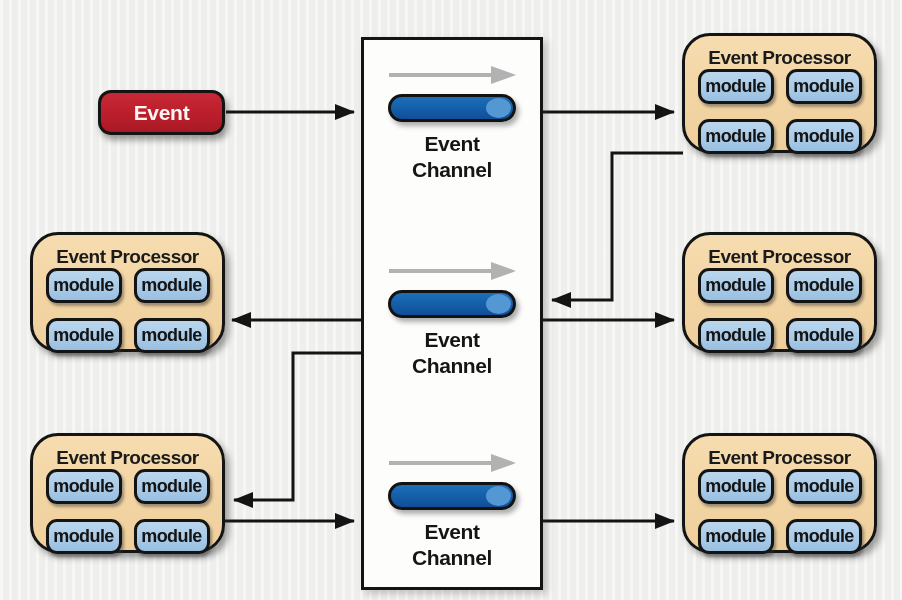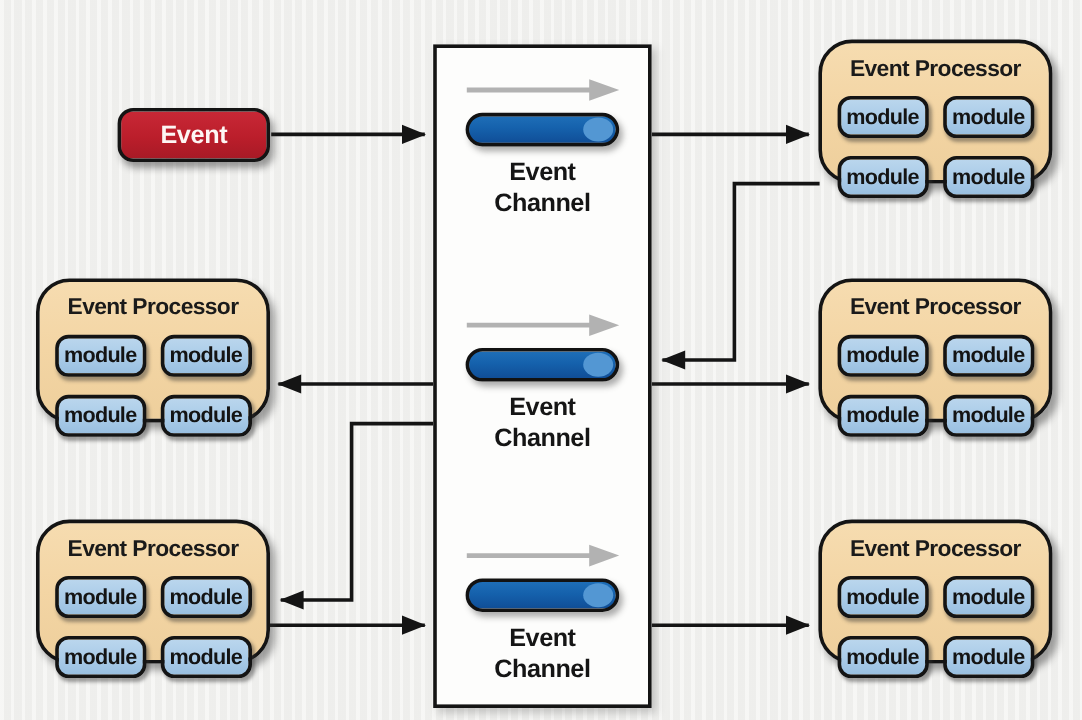--- a/index.html
+++ b/index.html
@@ -60,21 +60,21 @@
     border:3px solid #141414;border-radius:28px;
     background:linear-gradient(180deg,#f6dcb0 0%,#f3d5a4 50%,#eecf9c 100%);
     box-shadow:4px 5px 6px rgba(50,50,50,.45);
     z-index:2;
   }
   .proc-title{
     margin-top:11px;text-align:center;color:#1a1a1a;
     font-size:19px;font-weight:700;letter-spacing:-.5px;
   }
   .modules{
-    margin-top:11px;display:flex;flex-wrap:wrap;justify-content:center;
+    display:flex;flex-wrap:wrap;justify-content:center;
     column-gap:12px;row-gap:15px;
   }
   .module{
     width:76px;height:35px;box-sizing:border-box;
     border:3px solid #141414;border-radius:11px;
     background:linear-gradient(180deg,#bad6ed 0%,#a9cbe8 55%,#99bfe0 100%);
     box-shadow:2px 3px 3px rgba(50,50,50,.45);
     display:flex;align-items:center;justify-content:center;
     color:#141414;font-size:18px;font-weight:700;letter-spacing:-.6px;
   }

